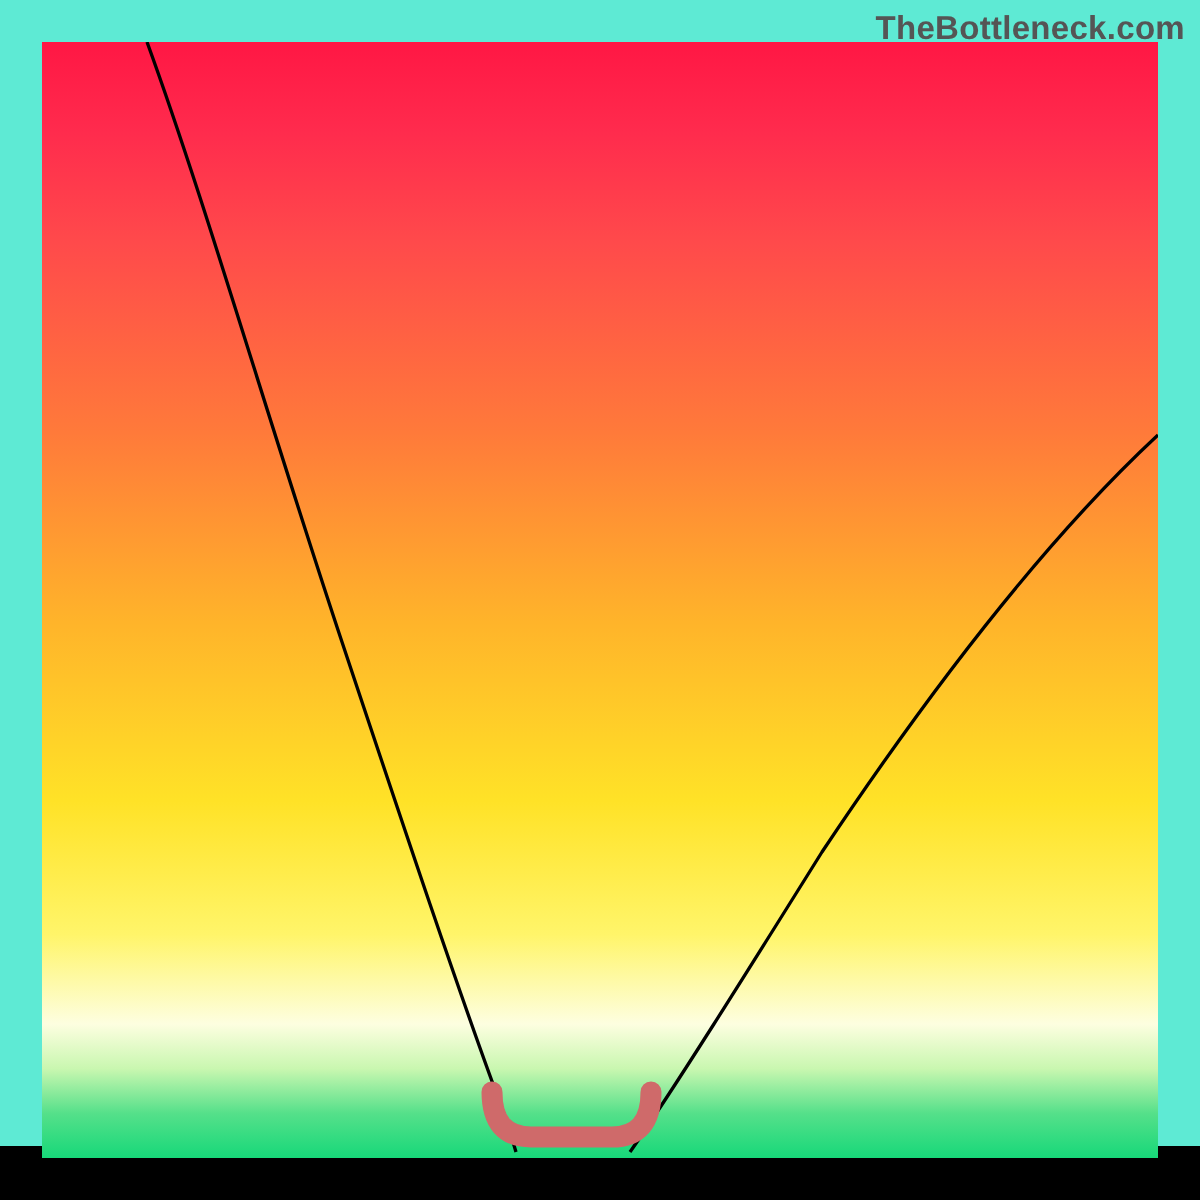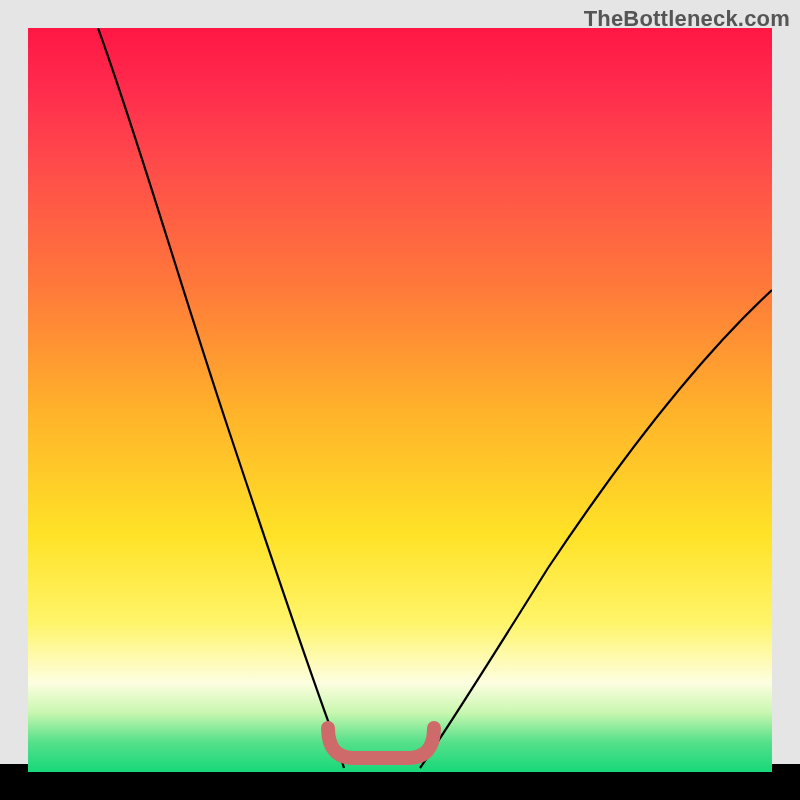--- a/index.html
+++ b/index.html
@@ -8,21 +8,21 @@
     width: 800px;
     height: 800px;
     background: #000;
     overflow: hidden;
     font-family: Arial, Helvetica, sans-serif;
   }
   .frame {
     position: relative;
     width: 800px;
     height: 764px;
-    background: #e5e5e5;
+    background: #5eead4;
   }
   .watermark {
     position: absolute;
     top: 6px;
     right: 10px;
     color: #555;
     font-size: 22px;
     font-weight: 600;
     letter-spacing: 0.2px;
     z-index: 5;

